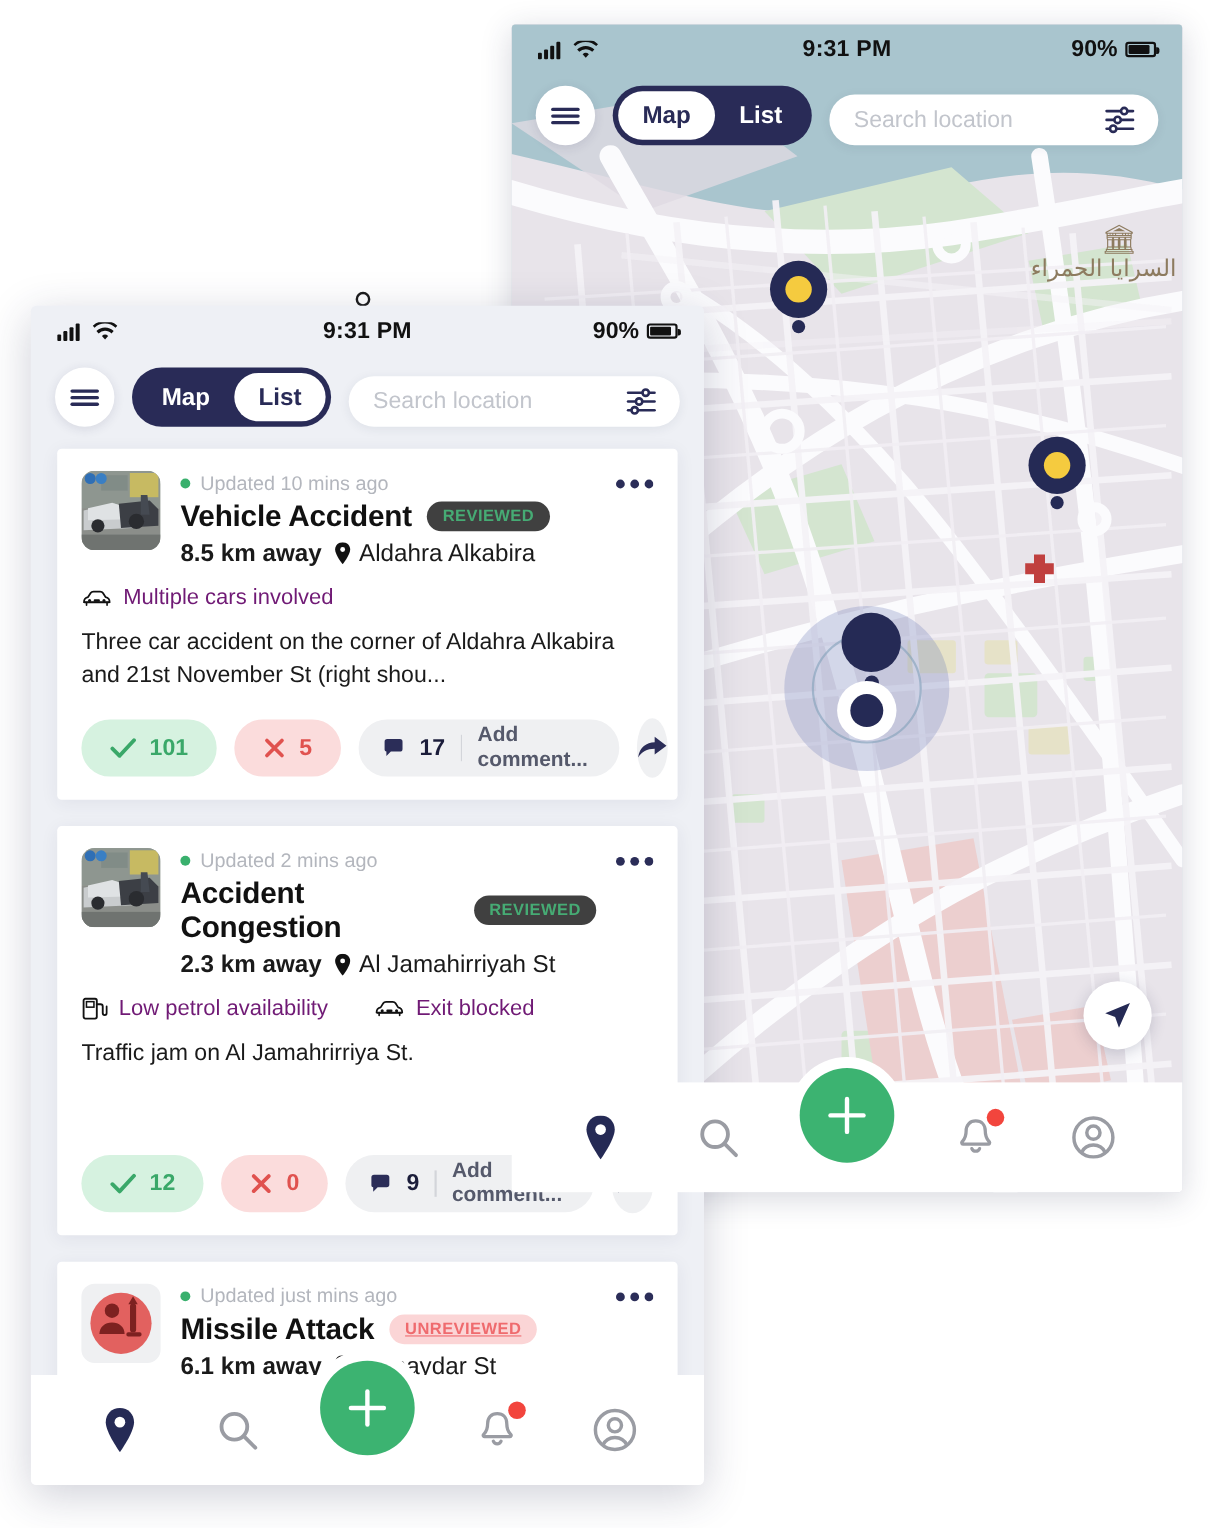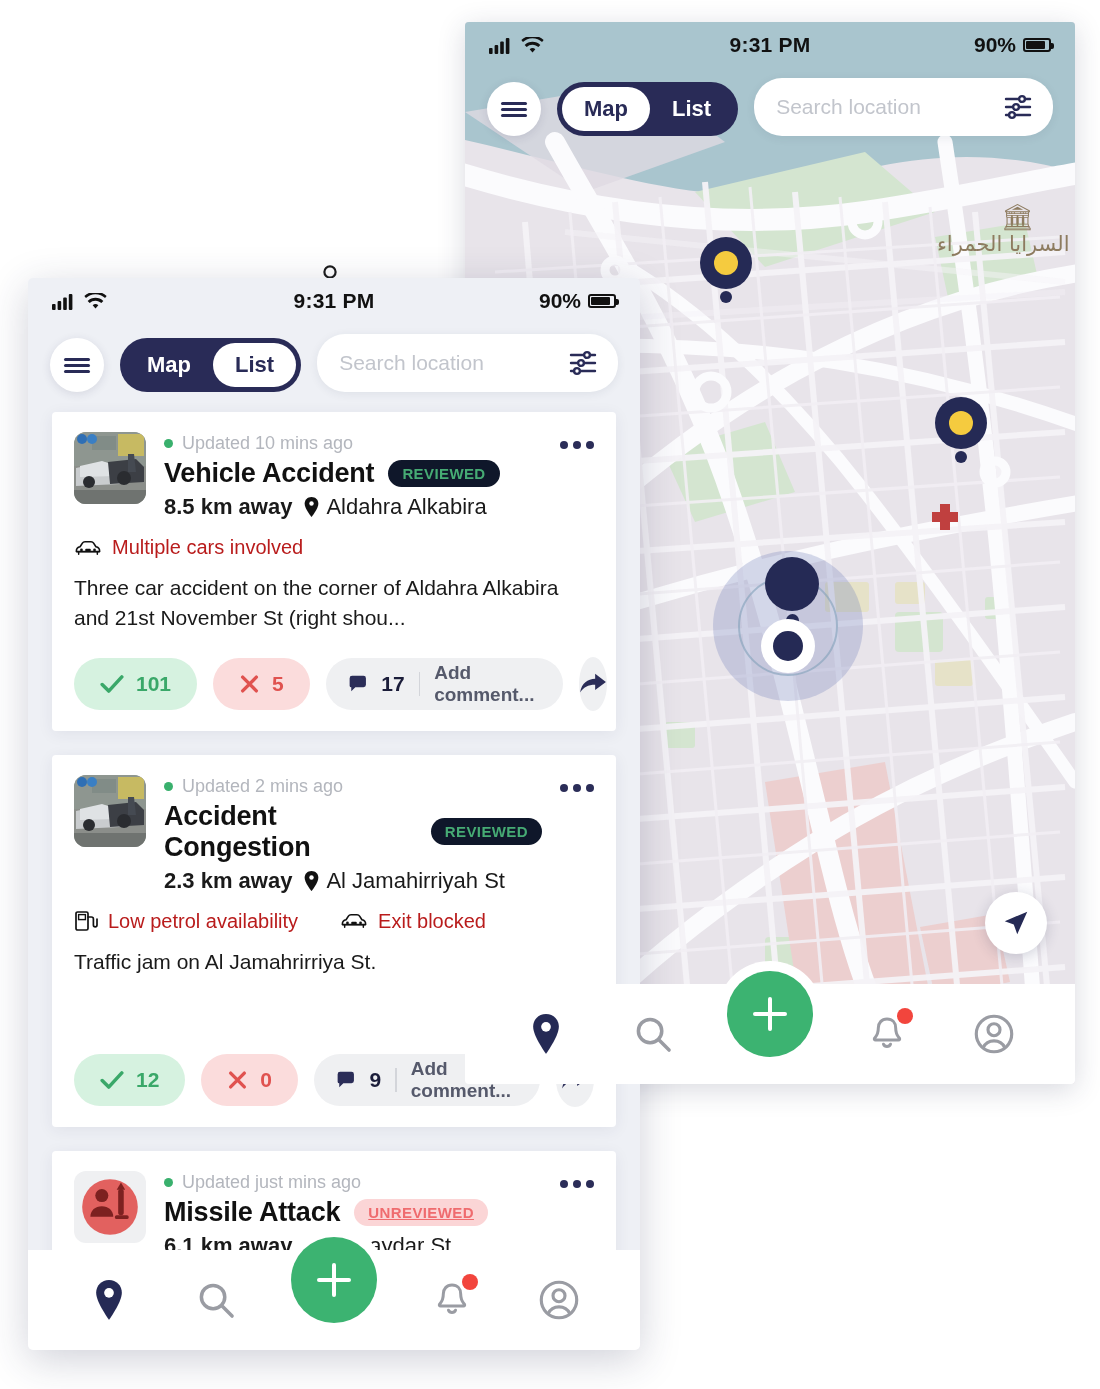--- a/index.html
+++ b/index.html
@@ -60,21 +60,21 @@
   .toggle {
     display:flex;align-items:center;background:#292b57;border-radius:30px;
     height:54px;padding:5px;flex:0 0 auto;
   }
   .toggle .opt {
     padding: 0 22px; height:44px; display:flex;align-items:center;justify-content:center;
     border-radius:24px; font-size:22px; font-weight:700; color:#ffffff;
   }
   .toggle .opt.on { background:#fff; color:#292b57; }
   .searchbox {
-    flex:1 1 auto; height:58px; background:#fff; border-radius:28px;
+    flex:1 1 auto; height:46px; background:#fff; border-radius:28px;
     display:flex;align-items:center; padding:0 20px 0 22px; gap:10px;
     box-shadow:0 2px 10px rgba(40,45,80,.08);
   }
   .searchbox .ph { flex:1; color:#c2c5cc; font-size:21px; }
 
   
   .cardlist { padding: 6px 24px 0 24px; }
   .card {
     background:#fff; border-radius:4px; padding:20px 22px 20px 22px;
     margin-bottom:24px; box-shadow:0 3px 16px rgba(40,45,80,.07);
@@ -82,27 +82,27 @@
   }
   .card-head { display:flex; gap:18px; }
   .thumb { width:72px;height:72px;border-radius:12px;flex:0 0 auto;overflow:hidden; }
   .thumb svg{display:block;width:100%;height:100%;}
   .head-main { flex:1; min-width:0; }
   .updated { display:flex; align-items:center; gap:9px; font-size:18px; color:#b3b6bd; margin-top:1px;}
   .dot-g { width:9px;height:9px;border-radius:50%;background:#39b06d;flex:0 0 auto;}
   .title-row { display:flex; align-items:center; gap:14px; margin-top:4px; }
   .title { font-size:27px; font-weight:700; color:#111; letter-spacing:-.2px; }
   .badge { font-size:15px; font-weight:600; letter-spacing:.4px; padding:5px 14px; border-radius:14px; }
-  .badge.rev { background:#0f172a; color:#46ab74; }
+  .badge.rev { background:#404040; color:#46ab74; }
   .badge.unrev { background:#fbd5d6; color:#ef6b6e;text-decoration:underline; }
   .meta-row { display:flex; align-items:center; gap:12px; margin-top:5px; font-size:22px; color:#1a1a1a;}
   .dist { font-weight:700; }
   .loc { display:flex; align-items:center; gap:7px; }
   .tags { display:flex; align-items:center; gap:42px; margin-top:16px; }
-  .tag { display:flex; align-items:center; gap:10px; font-size:20px; color:#b91c1c; }
+  .tag { display:flex; align-items:center; gap:10px; font-size:20px; color:#701a75; }
   .desc { margin-top:14px; font-size:21px; line-height:1.42; color:#1a1a1a; }
   .actions { display:flex; align-items:center; gap:16px; margin-top:24px; }
   .pill { height:52px; border-radius:26px; display:flex; align-items:center; justify-content:center; gap:12px; padding:0 26px; font-size:21px; font-weight:600; }
   .pill.up { background:#d6f2e0; color:#3aa869; }
   .pill.down { background:#fbdcdc; color:#e0524f; }
   .pill.cmt { background:#eff0f2; flex:1; justify-content:flex-start; padding:0 22px; gap:14px; color:#1b1d3a;}
   .cmt-div { width:2px; height:24px; background:#d3d5da; }
   .cmt-ph { color:#55596b; font-size:19px; font-weight:600; }
   .pill.share { background:#eff0f2; width:54px; padding:0; border-radius:50%; height:54px; }
 

